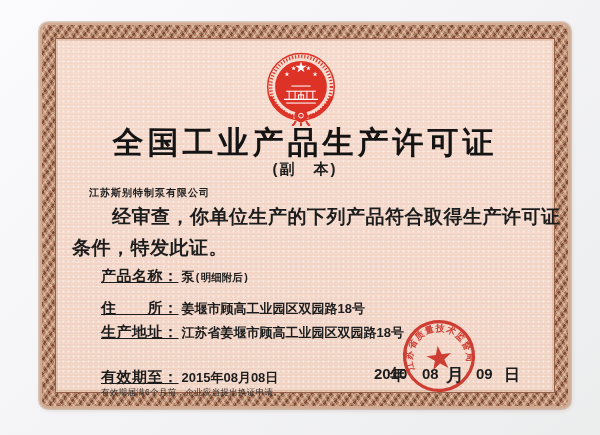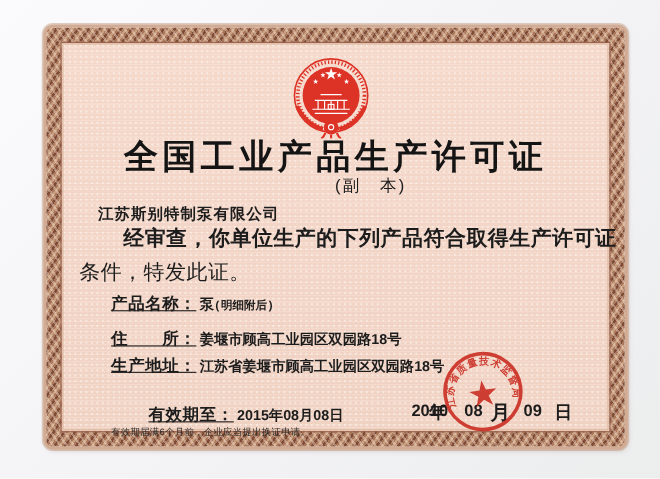--- a/index.html
+++ b/index.html
@@ -27,33 +27,33 @@
       linear-gradient(#f4d8ca,#f0d2c3);
     background-size:5px 5px,100% 100%,100% 100%;
     color:#1c1c1c;
   }
   .emblem{position:absolute;left:208px;top:13px;width:74px;height:74px;}
   .title{
     position:absolute;left:0;top:83px;width:100%;margin:0;text-align:center;
     font-size:31px;font-weight:bold;letter-spacing:4px;color:#141414;white-space:nowrap;
   }
   .subtitle{position:absolute;left:0;top:121px;width:100%;text-align:center;
-    font-size:15px;font-weight:normal;letter-spacing:2px;margin-left:32px;}
-  .company{position:absolute;left:33px;top:147px;font-size:14px;font-weight:bold;letter-spacing:1px;}
+    font-size:15px;font-weight:bold;letter-spacing:2px;}
+  .company{position:absolute;left:33px;top:147px;font-size:10px;font-weight:bold;letter-spacing:1px;}
   .stmt1{position:absolute;left:56px;top:165px;font-size:19px;font-weight:bold;letter-spacing:.5px;white-space:nowrap;}
-  .stmt2{position:absolute;left:16px;top:196px;font-size:19px;font-weight:normal;letter-spacing:.5px;}
+  .stmt2{position:absolute;left:16px;top:196px;font-size:19px;font-weight:bold;letter-spacing:.5px;}
   .field-row{position:absolute;left:45px;white-space:nowrap;}
   .flabel{font-size:15px;font-weight:bold;letter-spacing:.5px;text-decoration:underline;}
   .fvalue{font-size:13px;font-weight:bold;margin-left:3px;}
   .fnote{font-size:10.5px;font-weight:bold;font-family:Liberation Mono, monospace;}
   .row-0{top:228px;}
   .row-1{top:260px;}
   .row-2{top:284px;}
   .row-3{top:306px;}
-  .row-4{top:329px;margin-left:34px;}
+  .row-4{top:329px;}
   .footnote{position:absolute;left:45px;top:348px;font-size:8.5px;font-weight:normal;color:#2a2a2a;letter-spacing:.3px;}
   .date-part{position:absolute;top:326px;font-weight:bold;}
   .d-num{font-size:15px;}
   .d-cjk{font-size:16px;}
   .d-y{left:290px;margin-left:28px;} .d-yl{left:334px;}
   .d-m{left:366px;} .d-ml{left:390px;font-size:18px;top:324px;}
   .d-d{left:420px;} .d-dl{left:448px;}
   .seal{position:absolute;left:344px;top:278px;width:78px;height:78px;opacity:.88;}
 </style>
 </head>

